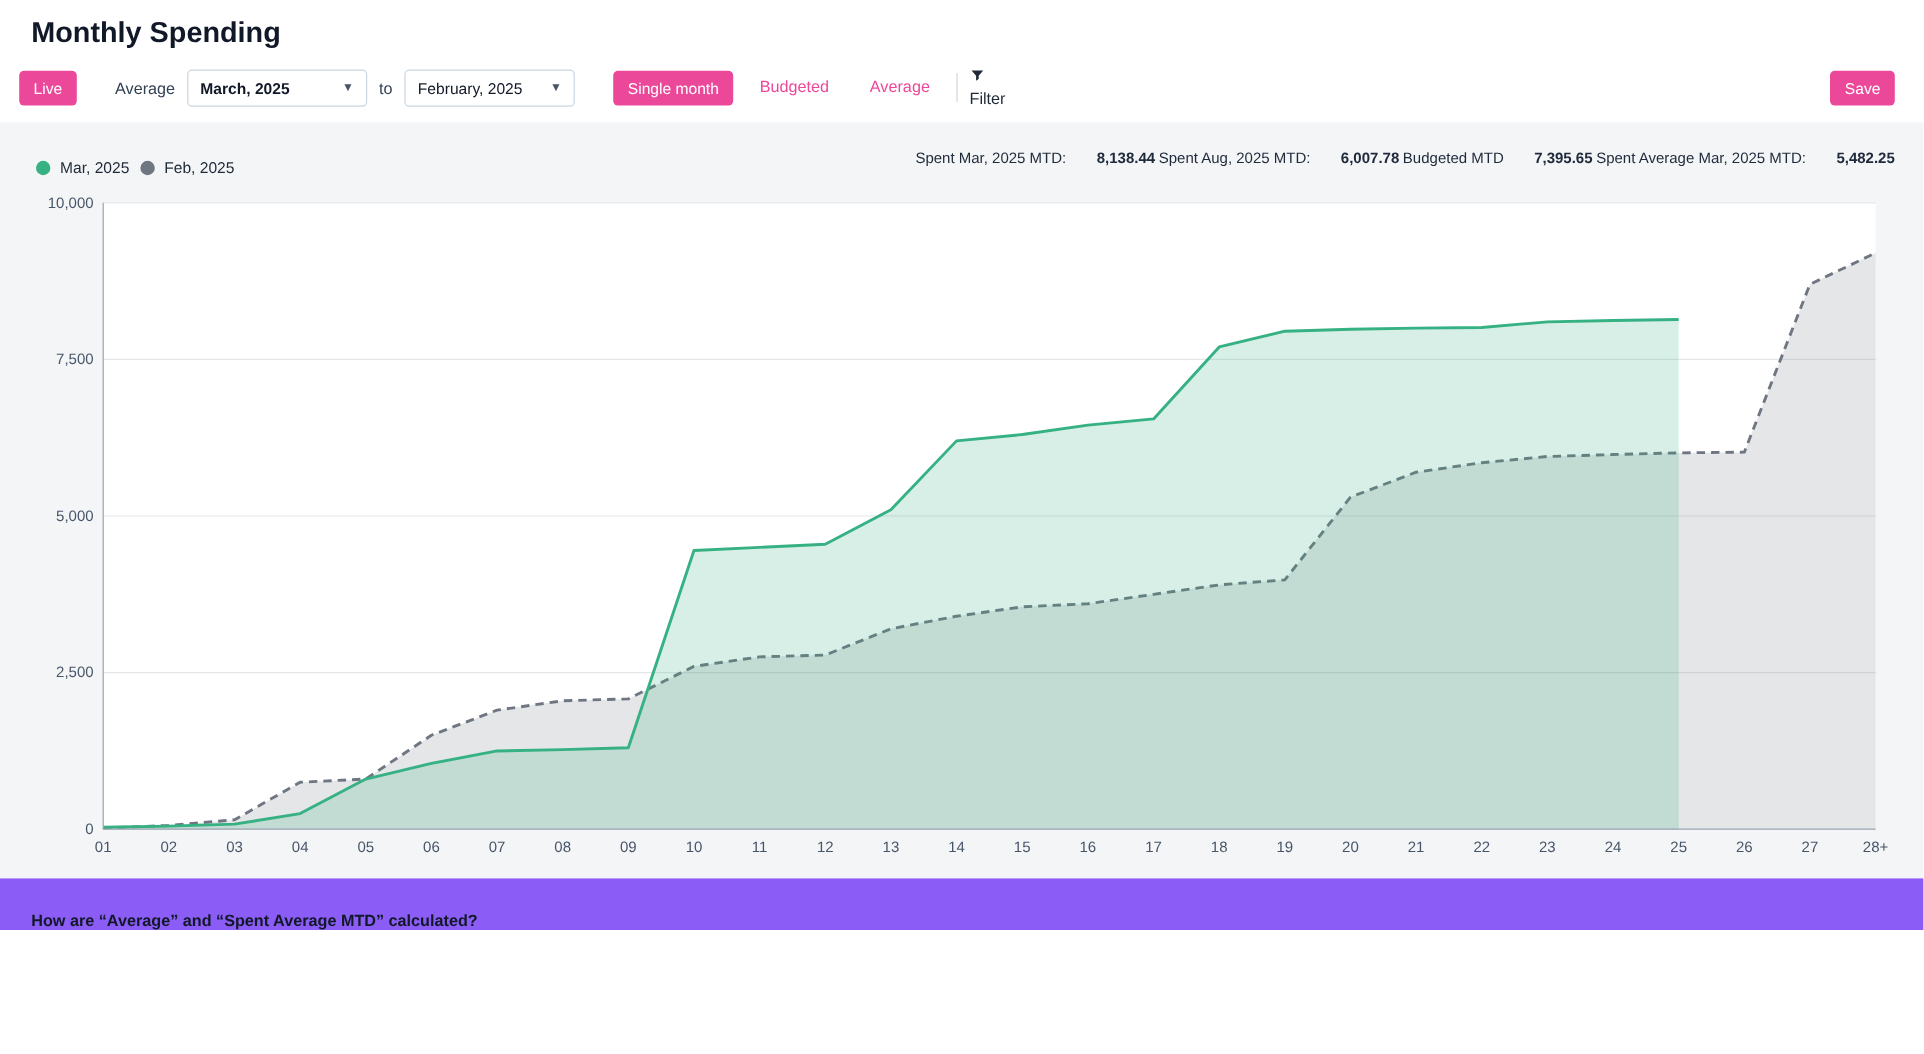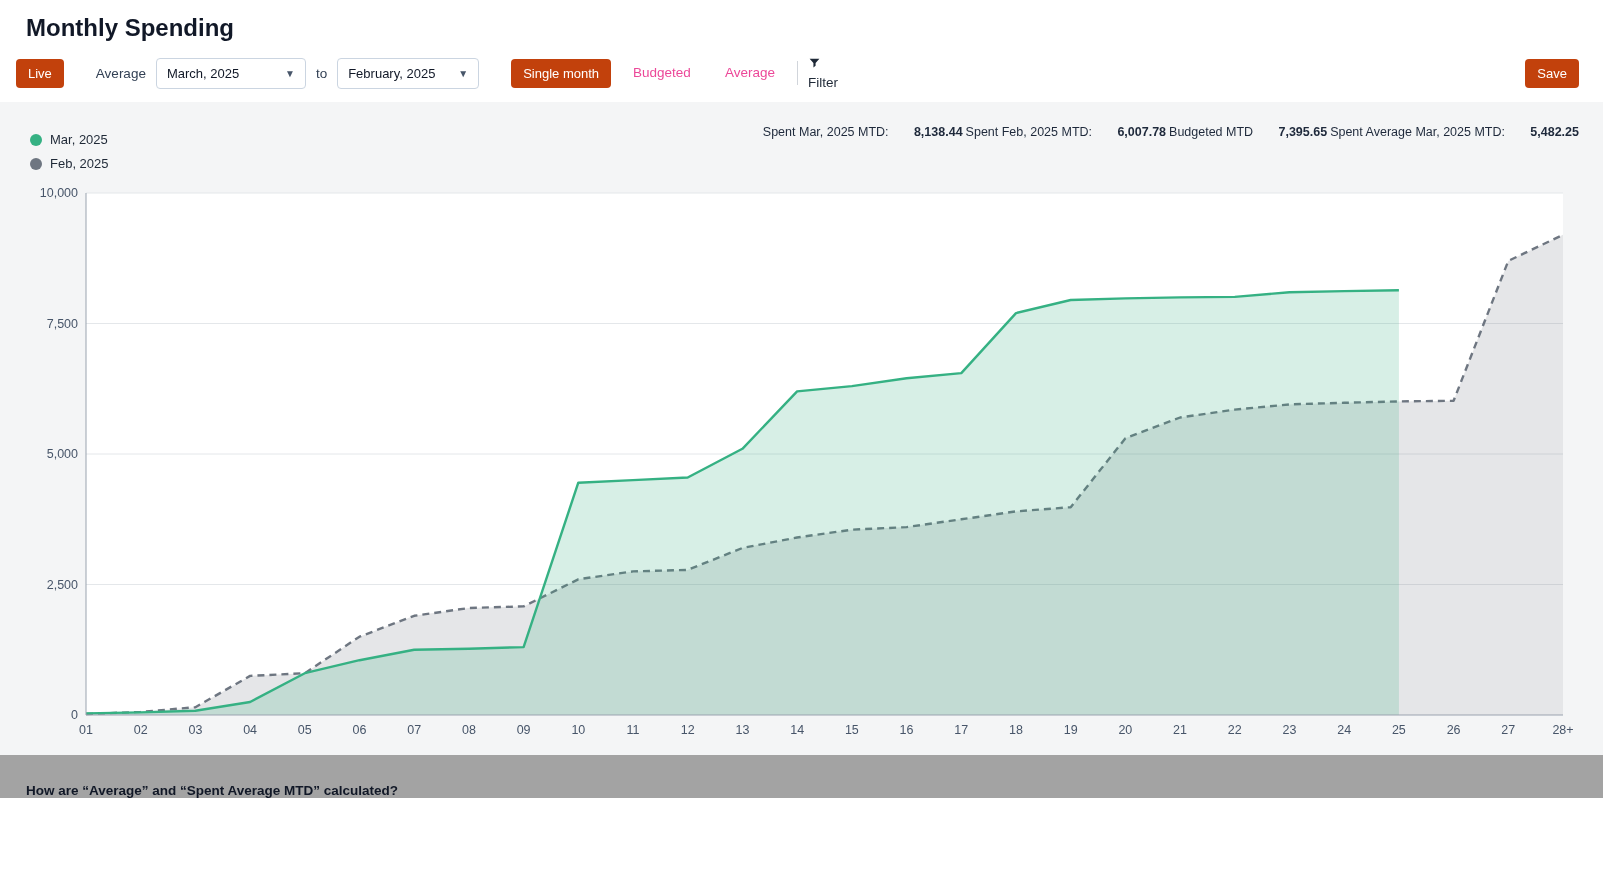--- a/index.html
+++ b/index.html
@@ -5,49 +5,49 @@
   * { box-sizing: border-box; margin: 0; padding: 0; }
   html, body { width: 1603px; height: 878px; overflow: hidden; background: #ffffff;
     font-family: "Liberation Sans", sans-serif; color: #1e293b; }
 
   .page-header { padding: 14px 26px 0 26px; }
   .page-title { font-size: 24px; font-weight: 700; color: #111827; }
 
   .toolbar { display: flex; align-items: center; gap: 10px; padding: 14px 24px 12px 16px; }
   .btn { font-size: 13px; line-height: 1; padding: 8px 12px; border-radius: 4px; border: none;
     cursor: pointer; font-family: inherit; }
-  .btn-purple { background: #c2410c; color: #ffffff; }
+  .btn-purple { background: #ec4899; color: #ffffff; }
   .btn-plain { background: transparent; color: #ec4899; font-size: 13.5px; }
   .toolbar-label { font-size: 13.5px; color: #334155; }
   .select { display: flex; align-items: center; justify-content: space-between; gap: 10px;
     background: #ffffff; border: 1px solid #cbd5e1; border-radius: 4px; padding: 7px 10px;
     font-size: 13px; color: #111827; cursor: pointer; }
-  .select.w1 { min-width: 150px; }
+  .select.w1 { min-width: 150px; font-weight: bold; }
   .select.w2 { min-width: 142px; }
   .chevron { font-size: 10px; color: #475569; }
   .v-divider { width: 1px; height: 24px; background: #d1d5db; }
   .filter-btn { display: flex; align-items: flex-start; gap: 6px; background: transparent;
     border: none; font-size: 13.5px; color: #1f2937; cursor: pointer; font-family: inherit; flex-direction: column; }
   .spacer { margin-left: auto; }
   .ml { margin-left: 22px; }
 
   .chart-panel { background: #f4f5f6; padding: 12px 24px 6px 24px; }
   .panel-header { display: flex; align-items: flex-start; }
-  .legend { display: flex; flex-direction: column; gap: 9px; padding: 18px 0 10px 6px; }
+  .legend { display: flex; flex-direction: row; gap: 9px; padding: 18px 0 10px 6px; }
   .legend-item { display: flex; align-items: center; gap: 8px; font-size: 13px; color: #1f2937; }
   .legend-dot { width: 12px; height: 12px; border-radius: 50%; flex: 0 0 12px; }
   .stats { margin-left: auto; display: flex; flex-direction: row; gap: 3px; padding-top: 10px; }
   .stat-row { display: flex; justify-content: flex-end; align-items: baseline; gap: 12px;
     font-size: 12.5px; color: #1e293b; line-height: 17px; }
   .stat-value { font-weight: 700; min-width: 62px; text-align: right; }
 
   .chart-wrap { margin-top: 2px; }
   svg text { font-family: "Liberation Sans", sans-serif; }
 
-  .footnote { padding: 28px 26px 0 26px; background: #a3a3a3; }
+  .footnote { padding: 28px 26px 0 26px; background: #8b5cf6; }
   .footnote-q { font-size: 13.5px; font-weight: 700; color: #111827; }
   .footnote-a { font-size: 13.5px; color: #1f2937; margin-top: 19px; }
 </style>
 </head>
 <body>
 
 <div class="page-header">
   <div class="page-title">Monthly Spending</div>
 </div>
 
@@ -90,21 +90,21 @@
         <span class="legend-dot" style="background: rgb(110, 118, 129);"></span>
         <span>Feb, 2025</span>
       </div>
     </div>
     <div class="stats">
       <div class="stat-row">
         <span>Spent Mar, 2025 MTD:</span>
         <span class="stat-value">8,138.44</span>
       </div>
       <div class="stat-row">
-        <span>Spent Feb, 2025 MTD:</span>
+        <span>Spent Aug, 2025 MTD:</span>
         <span class="stat-value">6,007.78</span>
       </div>
       <div class="stat-row">
         <span>Budgeted MTD</span>
         <span class="stat-value">7,395.65</span>
       </div>
       <div class="stat-row">
         <span>Spent Average Mar, 2025 MTD:</span>
         <span class="stat-value">5,482.25</span>
       </div>

